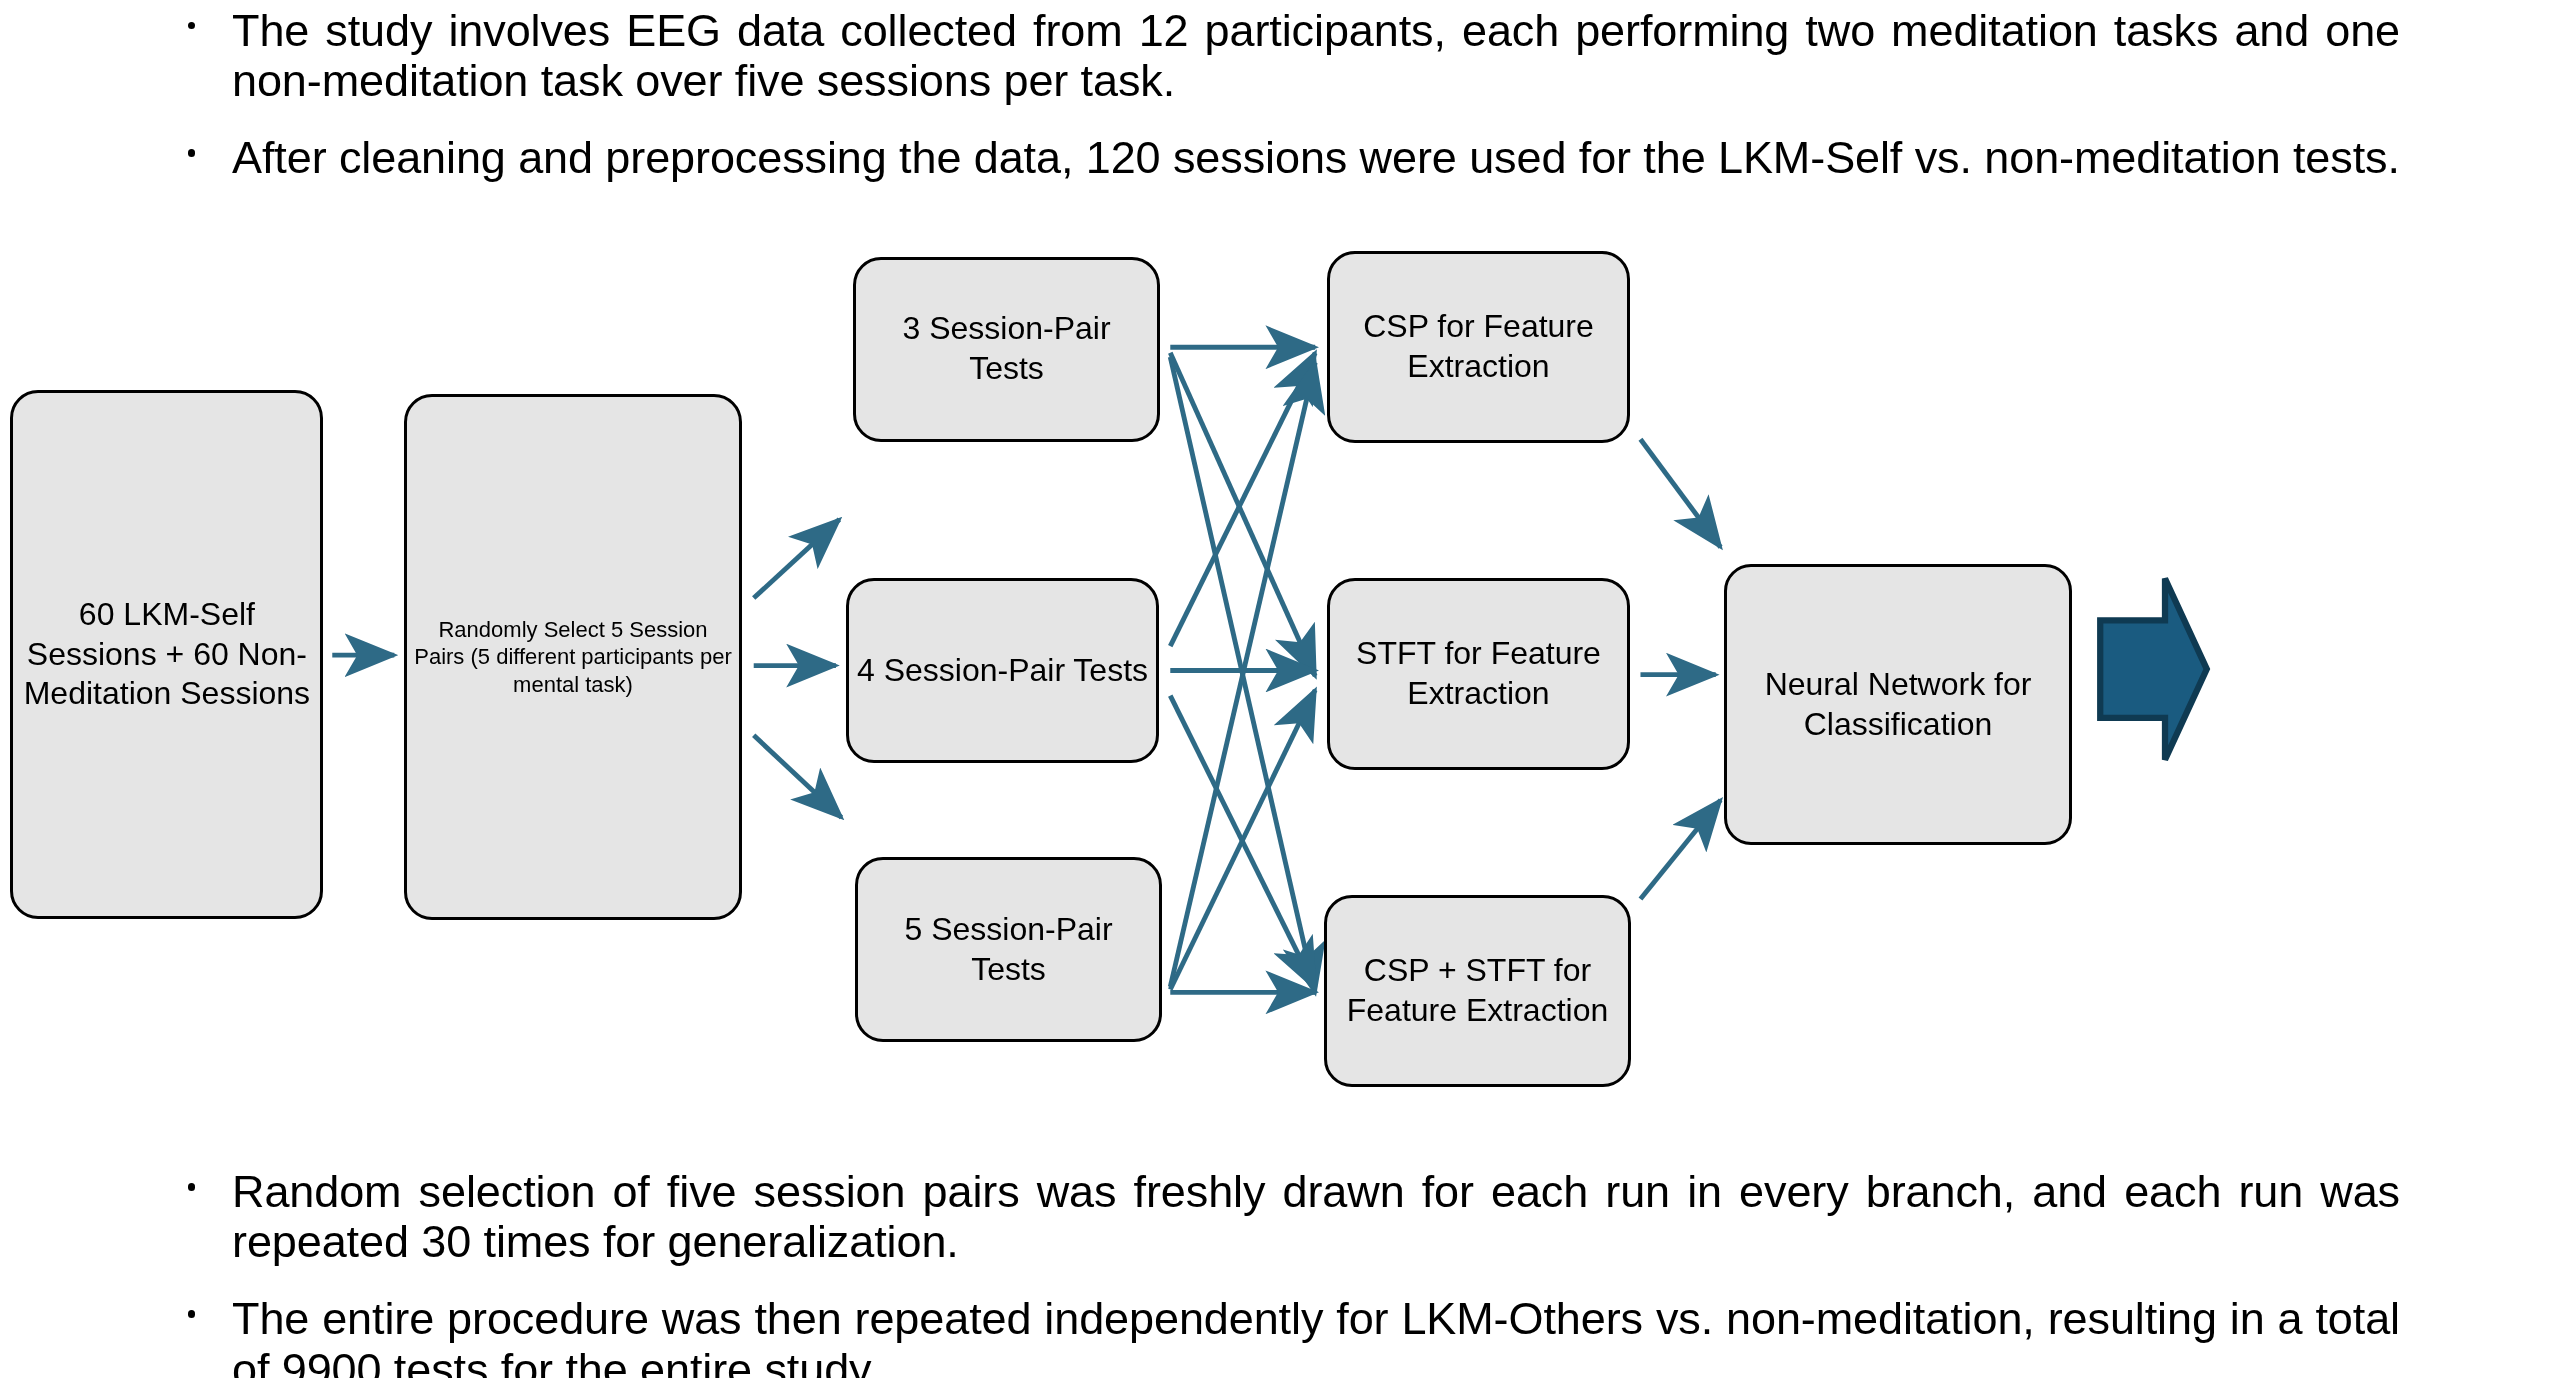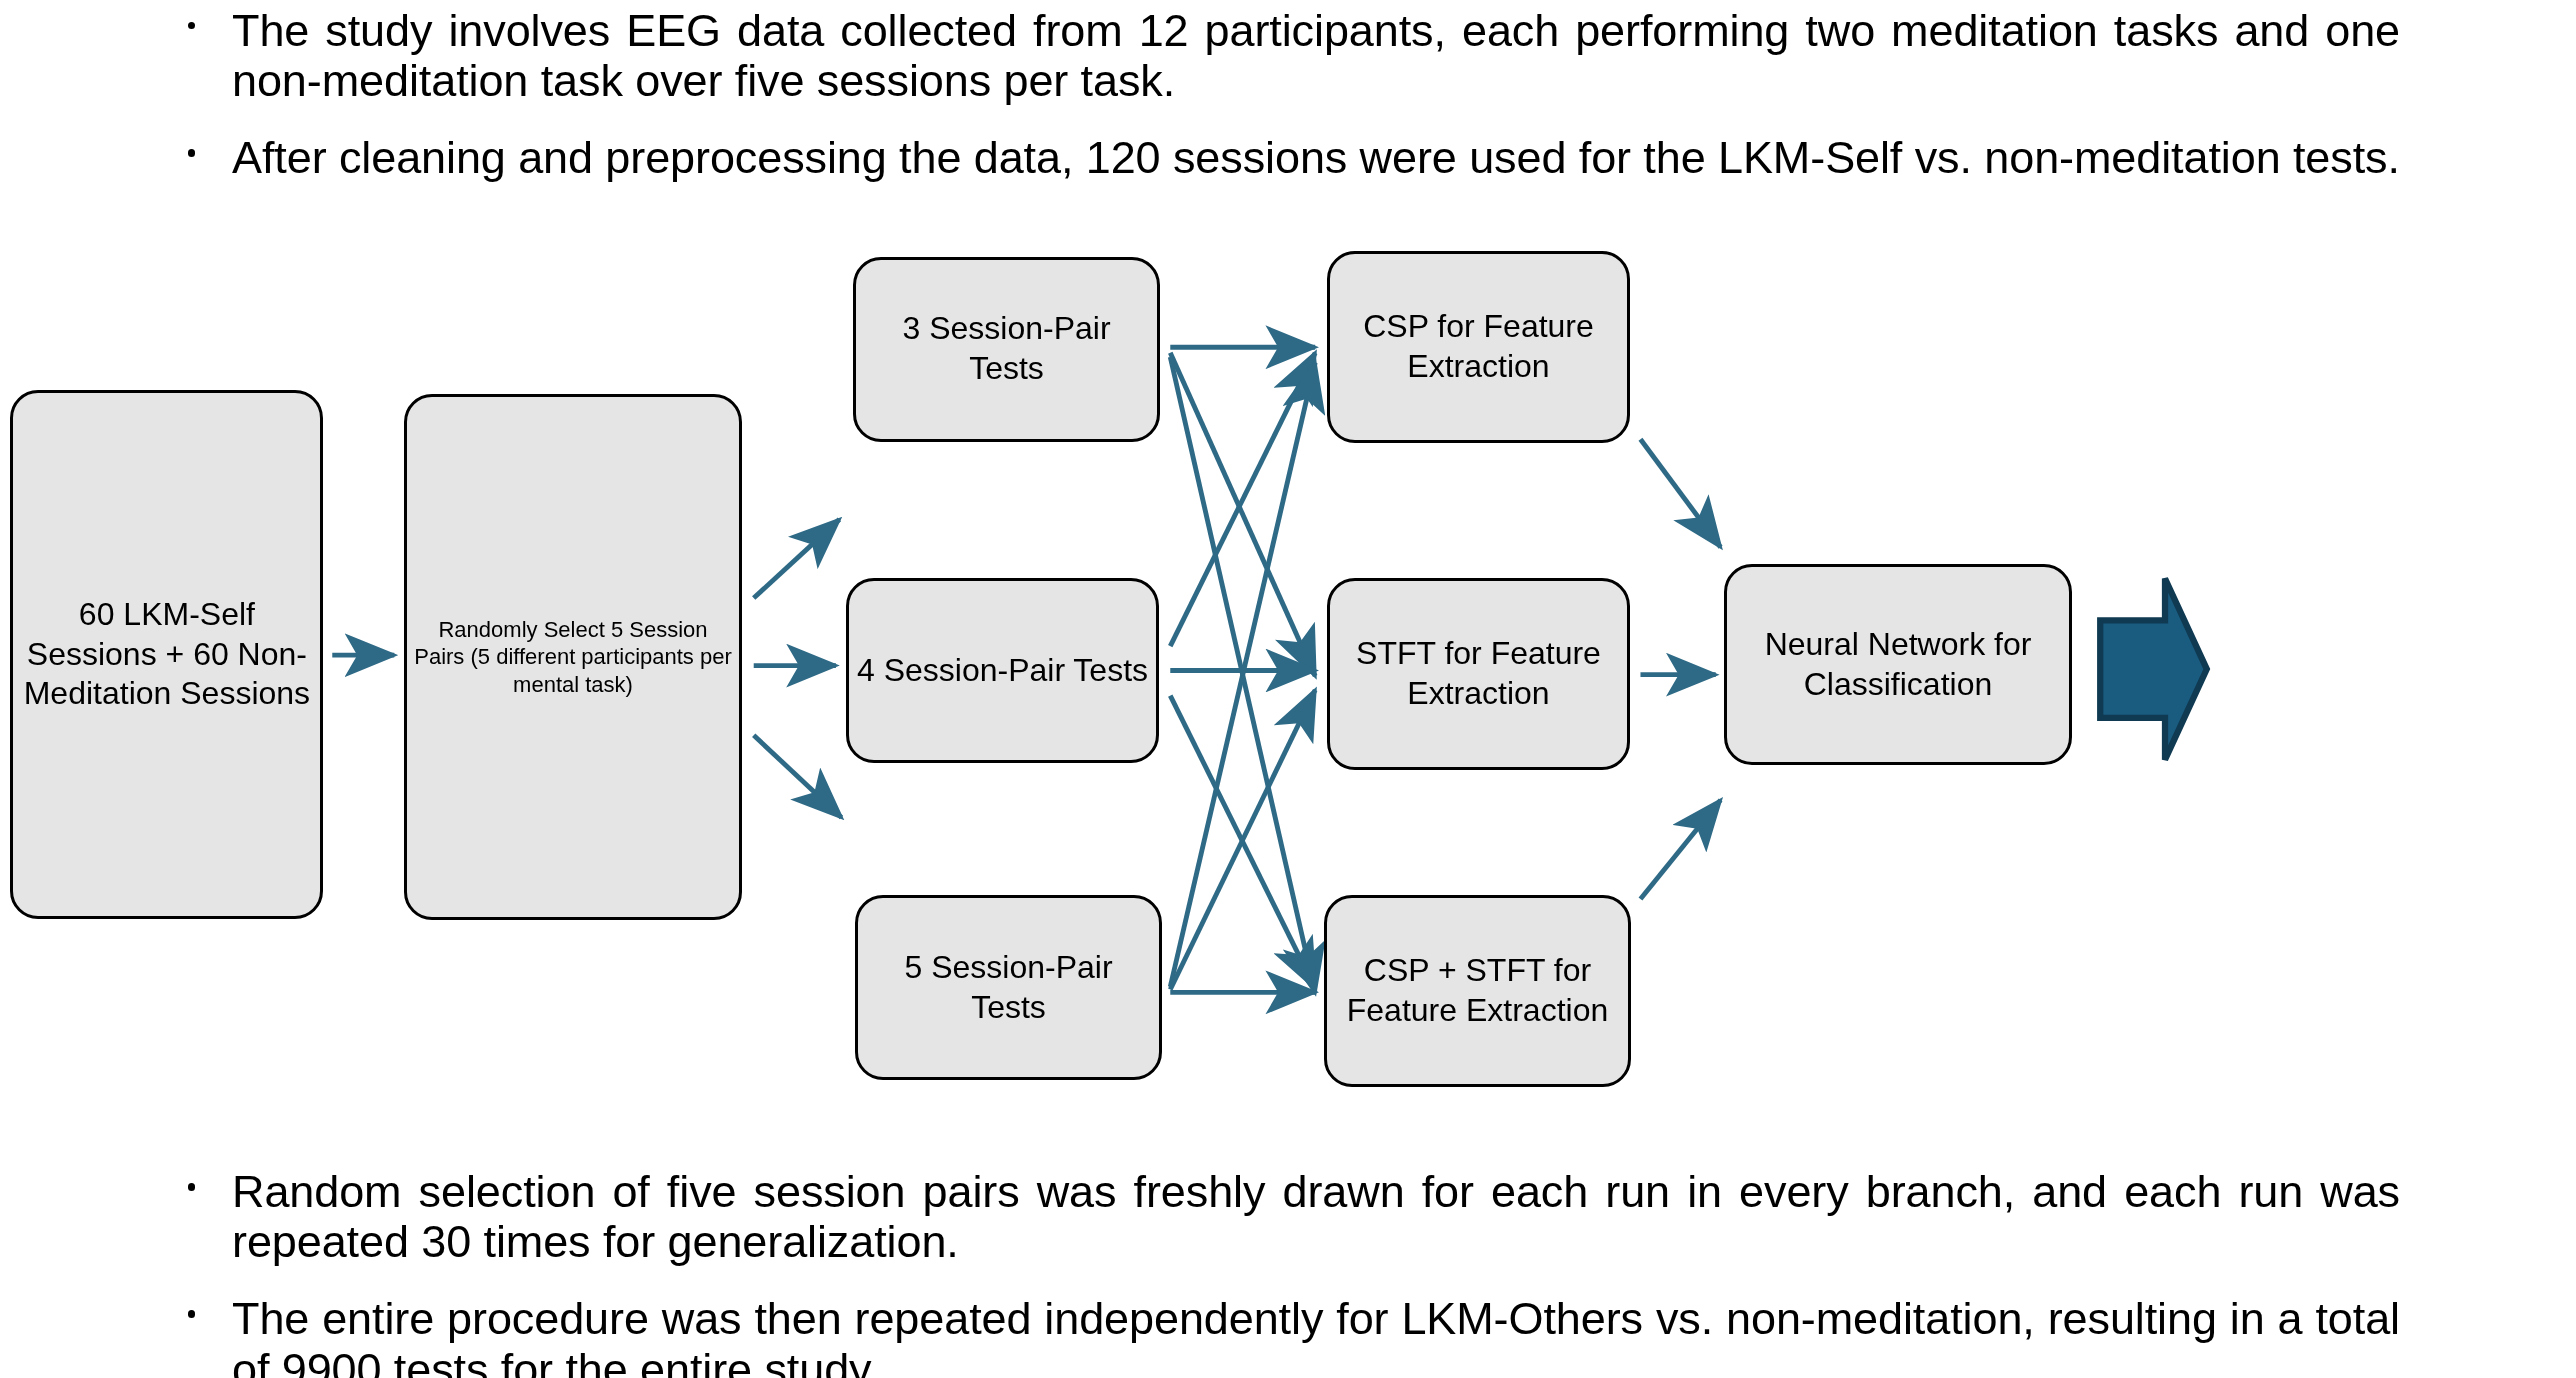--- a/index.html
+++ b/index.html
@@ -82,25 +82,25 @@
     line-height: 1.24;
     padding: 4.2px 7px;
     z-index: 2;
   }
 
   
   #node-source      { left: 10.4px;   top: 160px;  width: 313px;  height: 529px; }
   #node-random      { left: 404px;  top: 164px;  width: 338px;  height: 526px; }
   #node-test3       { left: 853px; top: 26.5px;   width: 307px;  height: 185px; }
   #node-test4       { left: 846px; top: 348px;  width: 313px;  height: 185px; }
-  #node-test5       { left: 855px; top: 665px;  width: 307px;  height: 185px; }
+  #node-test5       { left: 855px; top: 627px;  width: 307px;  height: 185px; }
   #node-csp         { left: 1327px; top: 21px;   width: 303px;  height: 192px; }
   #node-stft        { left: 1327px; top: 348px;  width: 303px;  height: 192px; }
   #node-cspstft     { left: 1324px; top: 665px;  width: 307px;  height: 192px; }
-  #node-nn          { left: 1724px; top: 334px;  width: 348px;  height: 201px; }
+  #node-nn          { left: 1724px; top: 334px;  width: 348px;  height: 281px; border-radius: 27px; }
   #node-accuracy    { left: 2212px; top: 324px;  width: 352px;  height: 230px; }
 
   #node-random .node-label { font-size: 22px; }
 
   .node-label { display: block; }
 
   
 </style>
 </head>
 <body>

